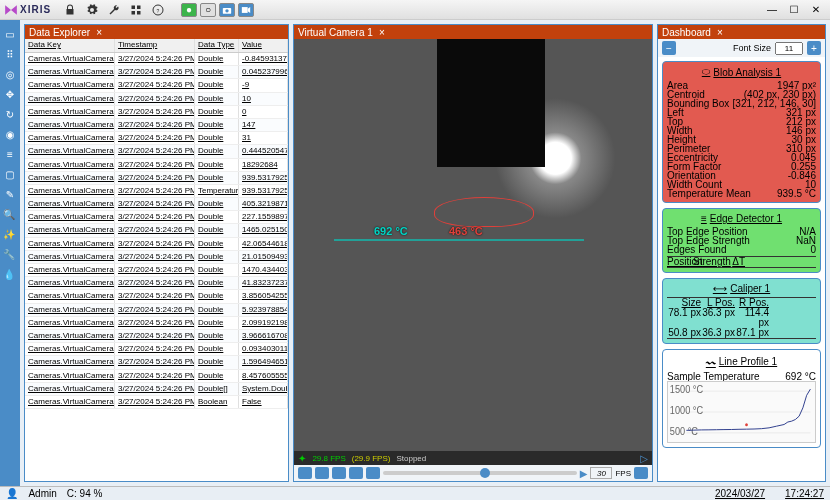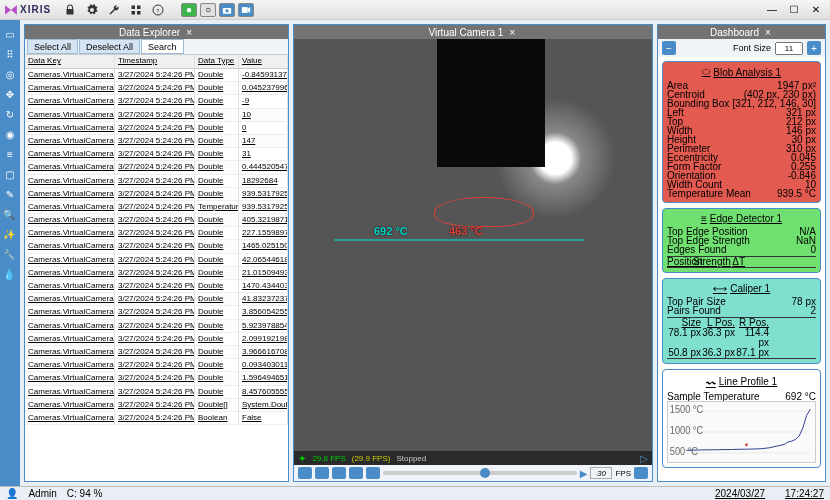--- a/index.html
+++ b/index.html
@@ -16,21 +16,21 @@
 .titlebar .center .snap { background:#e0e0e0; }
 .titlebar .center .cam { background:#4a8cc7; }
 .titlebar .right { margin-left:auto; display:flex; gap:2px; }
 .titlebar .right .winbtn { width:20px; height:14px; display:flex; align-items:center; justify-content:center; }
 
 .sidebar { position:absolute; left:0; top:20px; bottom:14px; width:20px; background:#4a8cc7; display:flex; flex-direction:column; padding-top:4px; }
 .sidebar .sbico { width:18px; height:18px; margin:1px auto; display:flex; align-items:center; justify-content:center; color:#fff; }
 
 .main { position:absolute; left:20px; top:20px; right:0; bottom:14px; display:flex; gap:4px; padding:4px; }
 .panel { background:#fff; border:1px solid #4a8cc7; display:flex; flex-direction:column; }
-.panel-hdr { height:14px; background:#737373; color:#fff; display:flex; align-items:center; padding:0 4px; font-size:9px;justify-content:center; }
+.panel-hdr { height:14px; background:#c2410c; color:#fff; display:flex; align-items:center; padding:0 4px; font-size:9px; }
 .panel-hdr .x { margin-left:4px; width:10px; height:10px; display:flex; align-items:center; justify-content:center; }
 
 .explorer { width:265px; }
 .tabs { height:16px; background:#f0f4f8; border-bottom:1px solid #ccc; display:flex; padding:0 2px; }
 .tabs .tab { padding:2px 6px; font-size:9px; background:#d4e4f2; border:1px solid #9bbdd9; margin-right:1px; }
 .tabs .tab.active { background:#fff; }
 .grid { flex:1; overflow:hidden;text-decoration:underline; }
 .grid-hdr { display:flex; background:#f0f0f0; border-bottom:1px solid #ccc; height:14px; }
 .grid-hdr .col,.grid-row .cell { padding:1px 3px; font-size:8px; overflow:hidden; white-space:nowrap; border-right:1px solid #e0e0e0; }
 .col-key,.c-key { width:90px; }
@@ -170,25 +170,20 @@
   <div class="sbico">💧</div>
 </div>
 
 <div class="main">
 
   <div class="panel explorer">
     <div class="panel-hdr">
       <span>Data Explorer</span>
       <span class="x">×</span>
     </div>
-    <div class="tabs">
-      <div class="tab">Select All</div>
-      <div class="tab">Deselect All</div>
-      <div class="tab active">Search</div>
-    </div>
     <div class="grid">
       <div class="grid-hdr">
         <div class="col col-key">Data Key</div>
         <div class="col col-ts">Timestamp</div>
         <div class="col col-dt">Data Type</div>
         <div class="col col-val">Value</div>
       </div>
       <div class="grid-body" id="grid-body">
           <div class="grid-row">
             <div class="cell c-key">Cameras.VirtualCamera1</div>
@@ -490,30 +485,20 @@
               <span class="td">Strength</span>
               <span class="td">ΔT</span>
             </div>
           </div>
       </div>
       <div class="card cyan">
         <div class="card-hdr">
             <span>⟷</span>
             <span>Caliper 1</span>
           </div>
-        <div id="caliper-rows">
-            <div class="kv">
-              <span class="k">Top Pair Size</span>
-              <span class="v">78 px</span>
-            </div>
-            <div class="kv">
-              <span class="k">Pairs Found</span>
-              <span class="v">2</span>
-            </div>
-          </div>
         <div class="tbl" id="caliper-tbl">
             <div class="tr th">
               <span class="td" style="width:34px">Size</span>
               <span class="td" style="width:34px">L Pos.</span>
               <span class="td" style="width:34px">R Pos.</span>
             </div>
             <div class="tr">
               <span class="td" style="width:34px">78.1 px</span>
               <span class="td" style="width:34px">36.3 px</span>
               <span class="td" style="width:34px">114.4 px</span>

